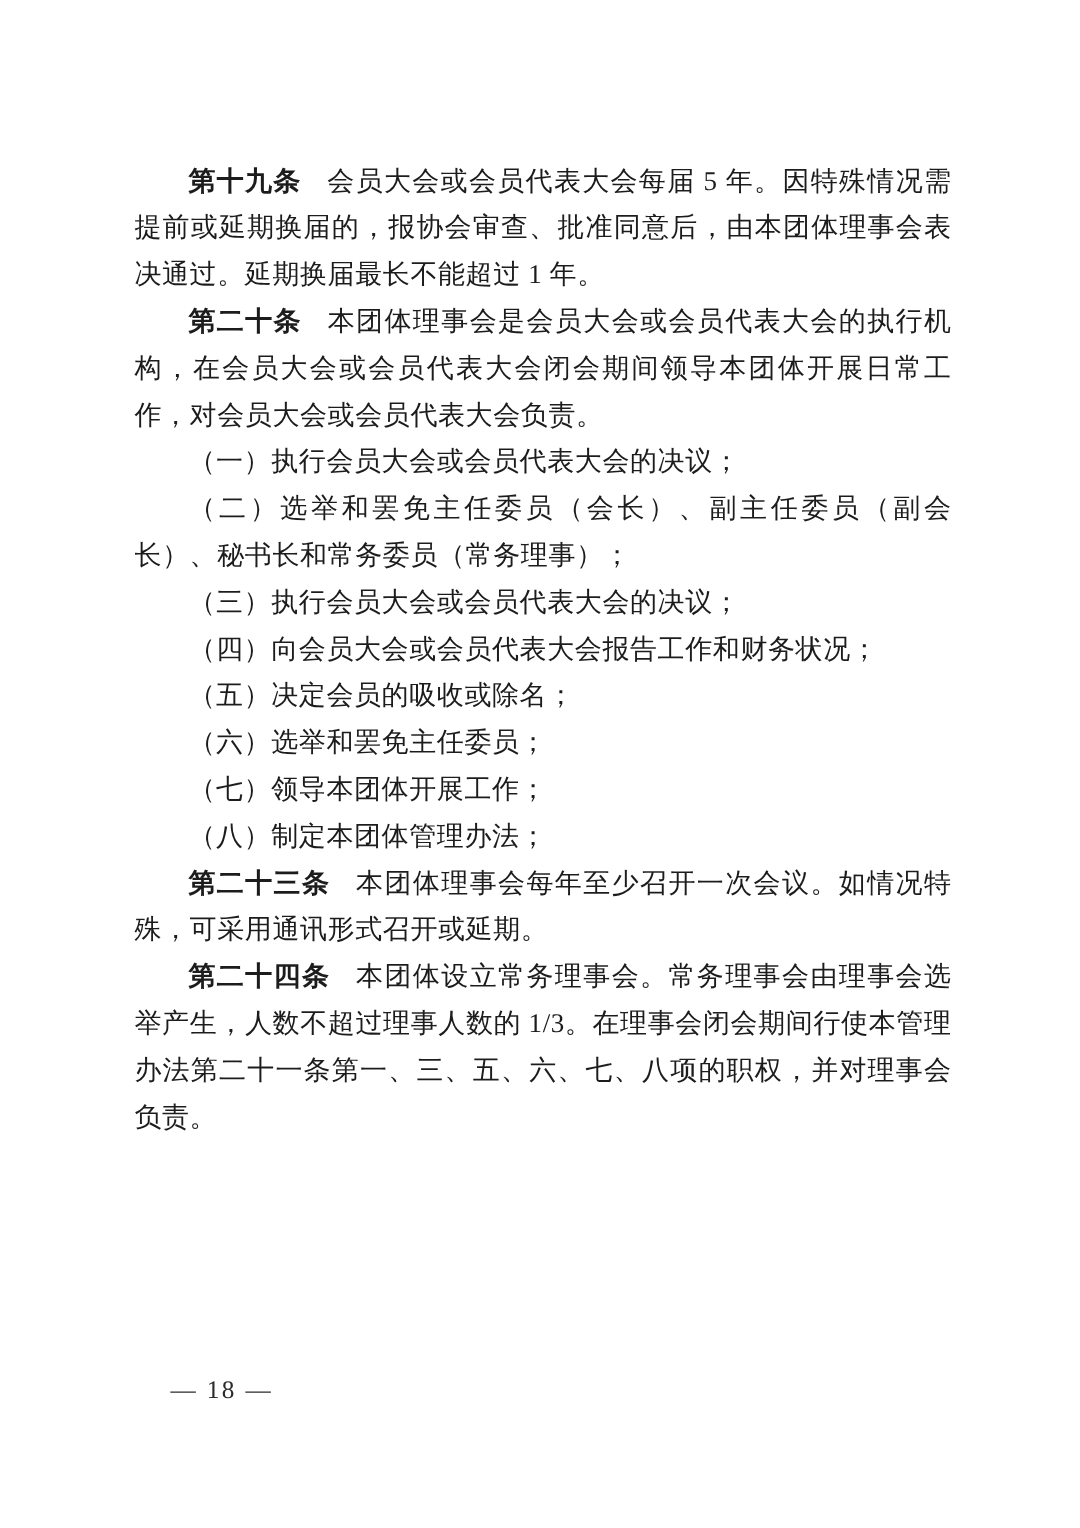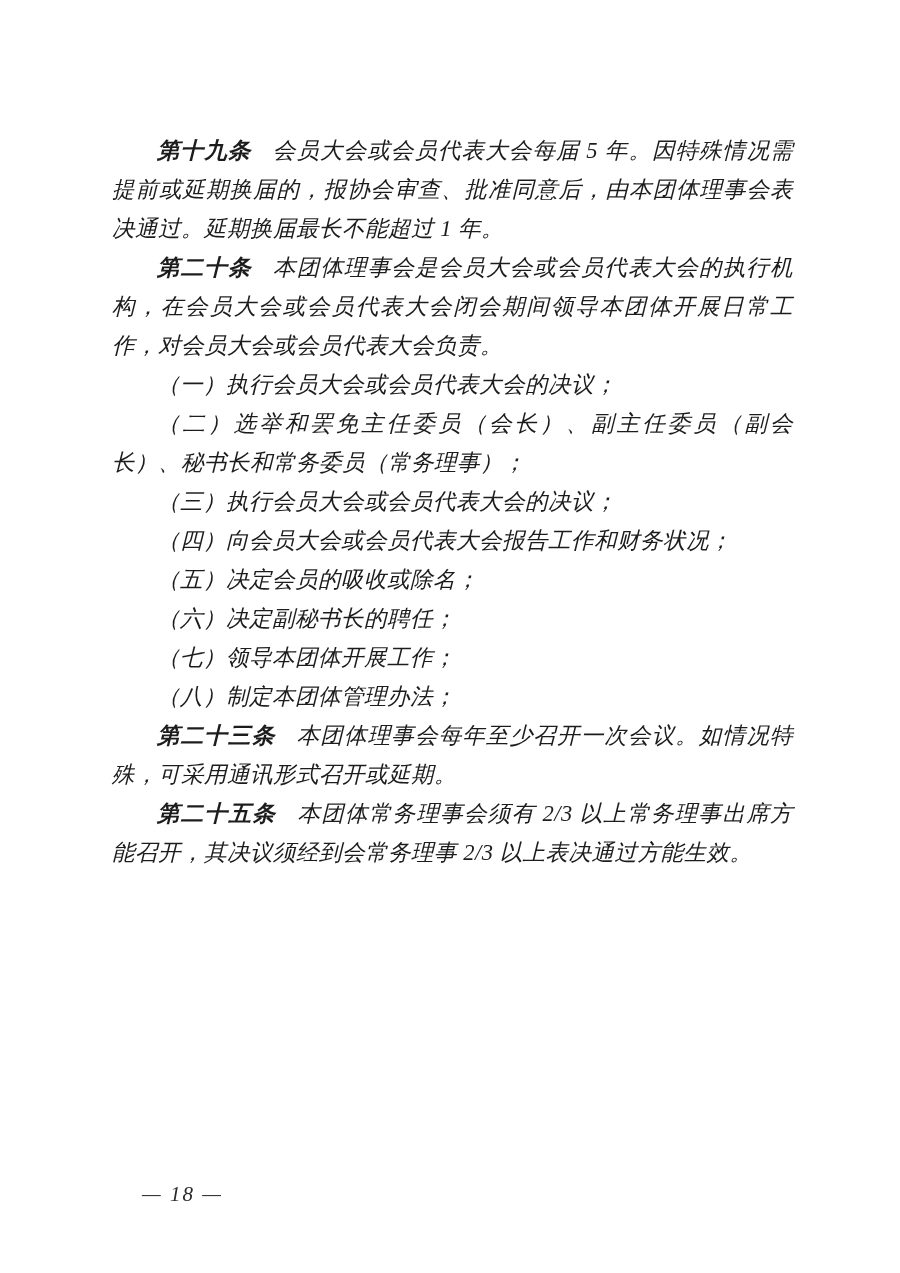--- a/index.html
+++ b/index.html
@@ -8,21 +8,20 @@
     background: #ffffff;
   }
   .page {
     position: relative;
     width: 900px;
     height: 1273px;
     background: #ffffff;
     color: #1c1c1c;
     font-family: "Liberation Serif", "DejaVu Serif", serif;
     overflow: hidden;
-    font-style: italic;
   }
   .content {
     position: absolute;
     left: 112px;
     top: 131px;
     width: 681px;
     font-size: 22.5px;
     line-height: 39px;
     text-align: justify;
     text-justify: inter-ideograph;
@@ -37,45 +36,44 @@
     margin-right: 0.95em;
     font-family: "Liberation Sans", "DejaVu Sans", sans-serif;
   }
   .footer {
     position: absolute;
     left: 142px;
     top: 1146px;
     font-size: 21px;
     letter-spacing: 2px;
     color: #2a2a2a;
-    margin-top: 36px;
   }
 </style>
 </head>
 <body>
 
 <div class="page">
   <main class="content">
 
     <p class="para"><b class="art-num">第十九条</b><span>会员大会或会员代表大会每届 5 年。因特殊情况需提前或延期换届的，报协会审查、批准同意后，由本团体理事会表决通过。延期换届最长不能超过 1 年。</span></p>
 
     <p class="para"><b class="art-num">第二十条</b><span>本团体理事会是会员大会或会员代表大会的执行机构，在会员大会或会员代表大会闭会期间领导本团体开展日常工作，对会员大会或会员代表大会负责。</span></p>
 
 
     <p class="para"><span>（一）执行会员大会或会员代表大会的决议；</span></p>
     <p class="para"><span>（二）选举和罢免主任委员（会长）、副主任委员（副会长）、秘书长和常务委员（常务理事）；</span></p>
     <p class="para"><span>（三）执行会员大会或会员代表大会的决议；</span></p>
     <p class="para"><span>（四）向会员大会或会员代表大会报告工作和财务状况；</span></p>
     <p class="para"><span>（五）决定会员的吸收或除名；</span></p>
-    <p class="para"><span>（六）决定副秘书长的聘任；</span></p>
+    <p class="para"><span>（六）选举和罢免主任委员；</span></p>
     <p class="para"><span>（七）领导本团体开展工作；</span></p>
     <p class="para"><span>（八）制定本团体管理办法；</span></p>
 
 
     <p class="para"><b class="art-num">第二十三条</b><span>本团体理事会每年至少召开一次会议。如情况特殊，可采用通讯形式召开或延期。</span></p>
 
+    <p class="para"><b class="art-num">第二十四条</b><span>本团体设立常务理事会。常务理事会由理事会选举产生，人数不超过理事人数的 1/3。在理事会闭会期间行使本管理办法第二十一条第一、三、五、六、七、八项的职权，并对理事会负责。</span></p>
 
-    <p class="para"><b class="art-num">第二十五条</b><span>本团体常务理事会须有 2/3 以上常务理事出席方能召开，其决议须经到会常务理事 2/3 以上表决通过方能生效。</span></p>
 
   </main>
 
   <div class="footer">— 18 —</div>
 </div>
 
 </body></html>

